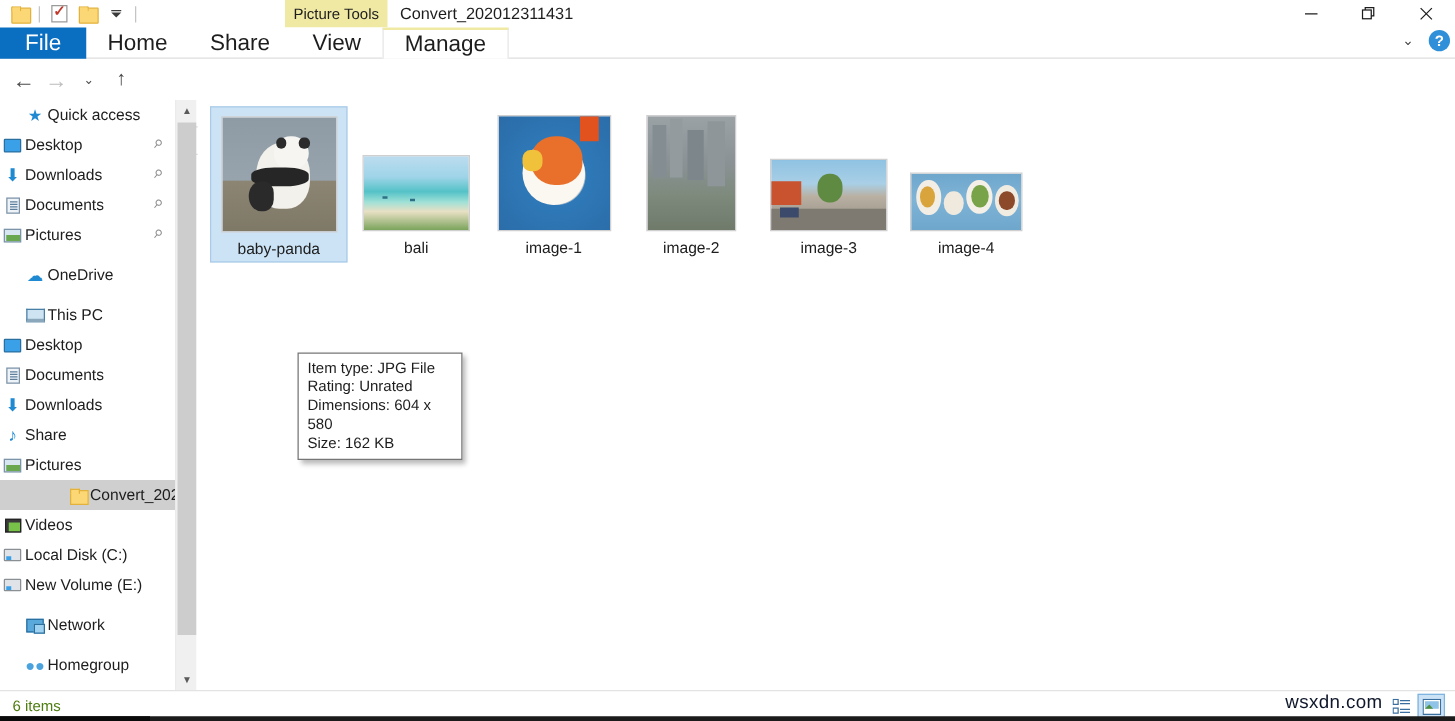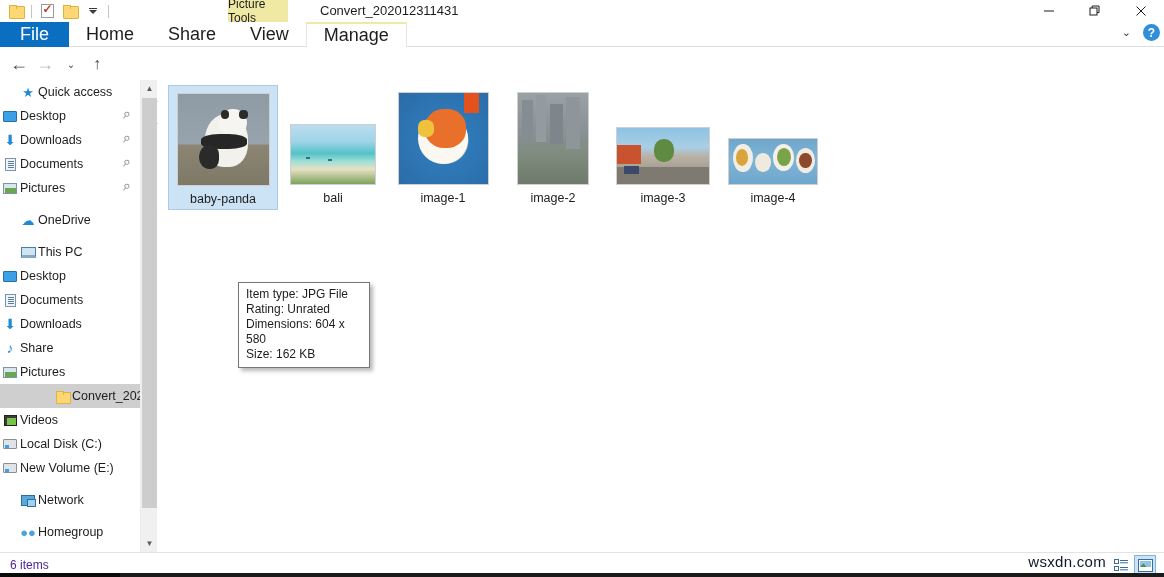--- a/index.html
+++ b/index.html
@@ -32,21 +32,21 @@
   }
   .prop-ic { width: 13px; height: 14px; border: 1px solid #9a9a9a; background: #fff; position: relative; }
   .prop-ic:after {
     content:"✓"; position:absolute; left:1px; top:-3px; font-size:12px; color:#c0392b; font-weight:bold;
   }
   .caret-dn { width: 0; height: 0; border-left: 4px solid transparent; border-right: 4px solid transparent; border-top: 4px solid #3a3a3a; }
   .caret-dn-wrap { display:flex; flex-direction:column; align-items:center; gap:1px; }
   .caret-bar { width: 8px; height: 1px; background:#3a3a3a; }
 
   .picture-tools {
-    position: absolute; left: 228px; top: 0px; width: 60px; height: 22px;
+    position: absolute; left: 228px; top: 0px; width: 82px; height: 22px;
     background: #f0e9a4; color: #1d1d1d; font-size: 12px;
     display: flex; align-items: center; justify-content: center;
   }
   .win-title {
     position: absolute; left: 320px; top: 0; height: 22px; line-height: 22px;
     font-size: 13px; color: #1d1d1d;
   }
   .wincontrols { position: absolute; right: 0; top: 0; height: 22px; display: flex; }
   .wc { width: 46px; height: 22px; display: flex; align-items: center; justify-content: center; }
   .wc svg { display: block; }
@@ -177,21 +177,21 @@
     background: #ffffff; border: 1px solid #767676; padding: 4px 6px 5px 7px;
     box-shadow: 3px 3px 4px rgba(0,0,0,0.28);
     font-size: 12px; color: #1d1d1d; line-height: 15px; z-index: 50;
   }
 
   
   .statusbar {
     position: absolute; left: 0; top: 552px; width: 1164px; height: 25px;
     background: #fff; border-top: 1px solid #e3e3e3;
   }
-  .status-text { position: absolute; left: 10px; top: 5px; font-size: 12px; color: #4c1d95; }
+  .status-text { position: absolute; left: 10px; top: 5px; font-size: 12px; color: #4d7c0f; }
   .viewbtns { position: absolute; right: 8px; top: 2px; display: flex; gap: 2px; }
   .vbtn { width: 22px; height: 20px; display: flex; align-items: center; justify-content: center; }
   .vbtn.active { background: #cce3f6; border: 1px solid #7fb4e0; }
   .watermark {
     position: absolute; right: 58px; top: 553px; font-size: 15px; color: #0f172a;
     letter-spacing: 0.3px; z-index: 60;
   }
   .taskbar { position: absolute; left: 0; top: 573px; width: 1164px; height: 4px; background: #1b1b1b; }
   .taskbar-l { position:absolute; left:0; top:573px; width:120px; height:4px; background:#0a0a0a; }
 </style>

